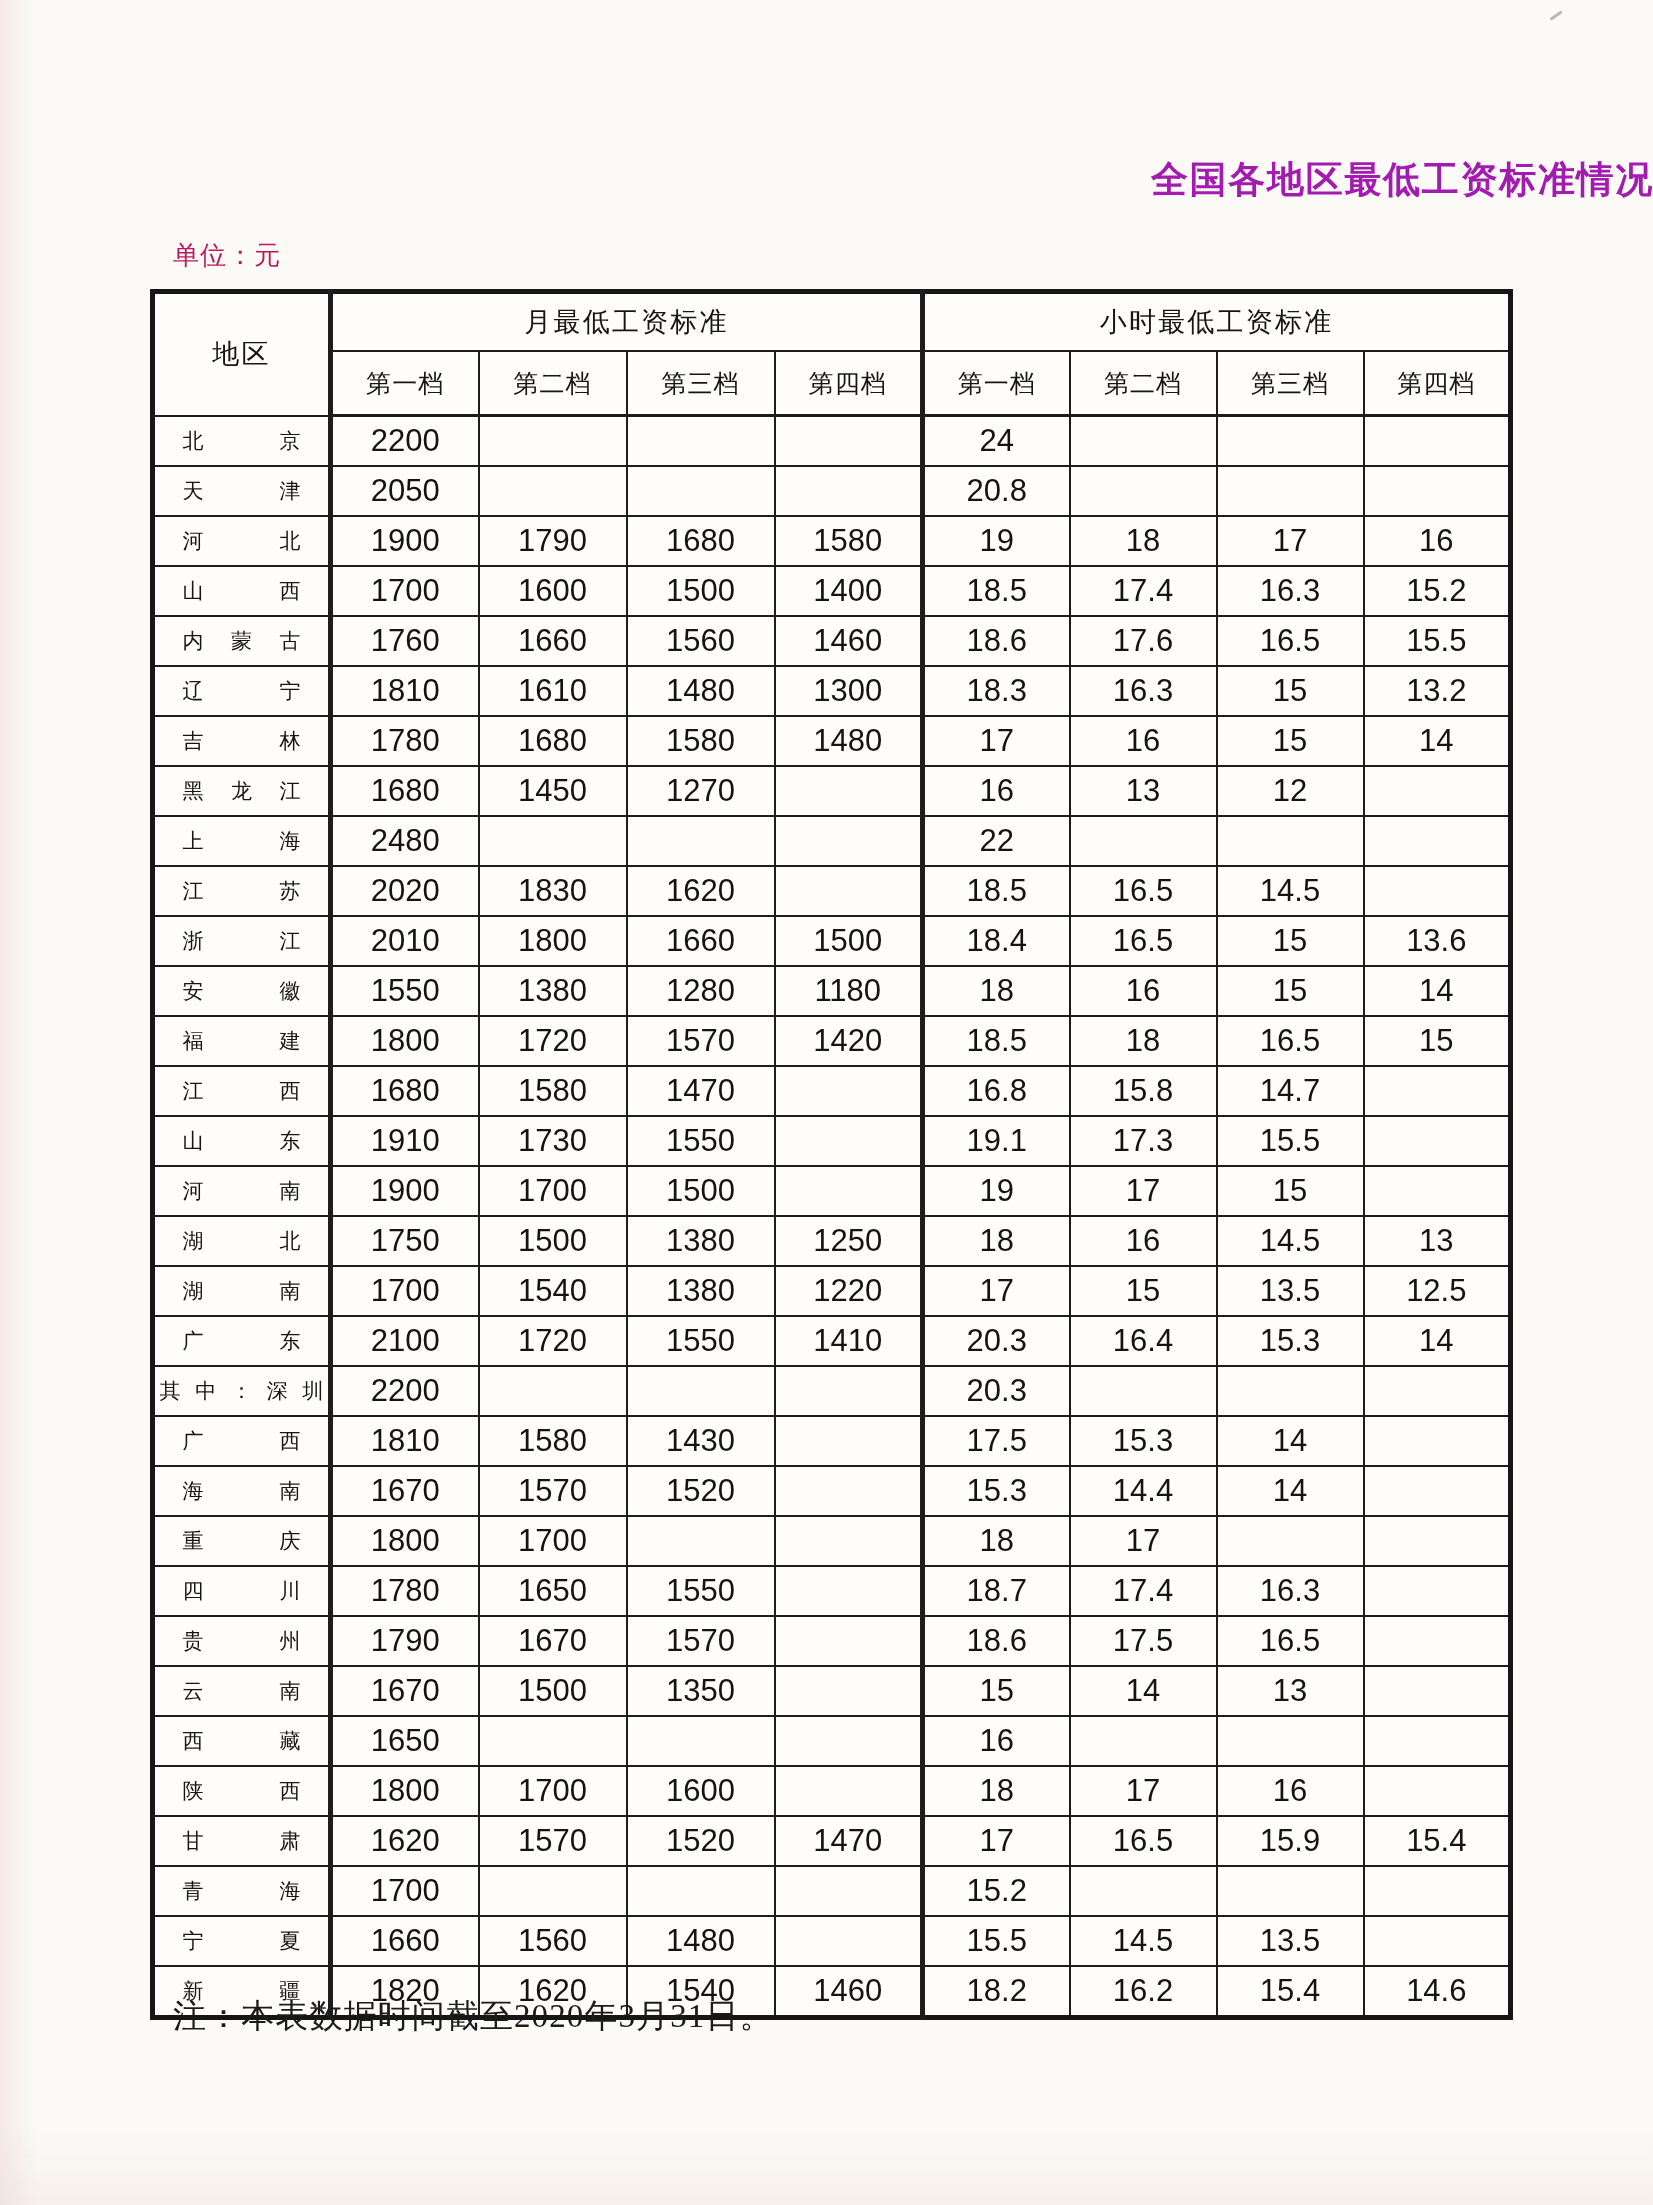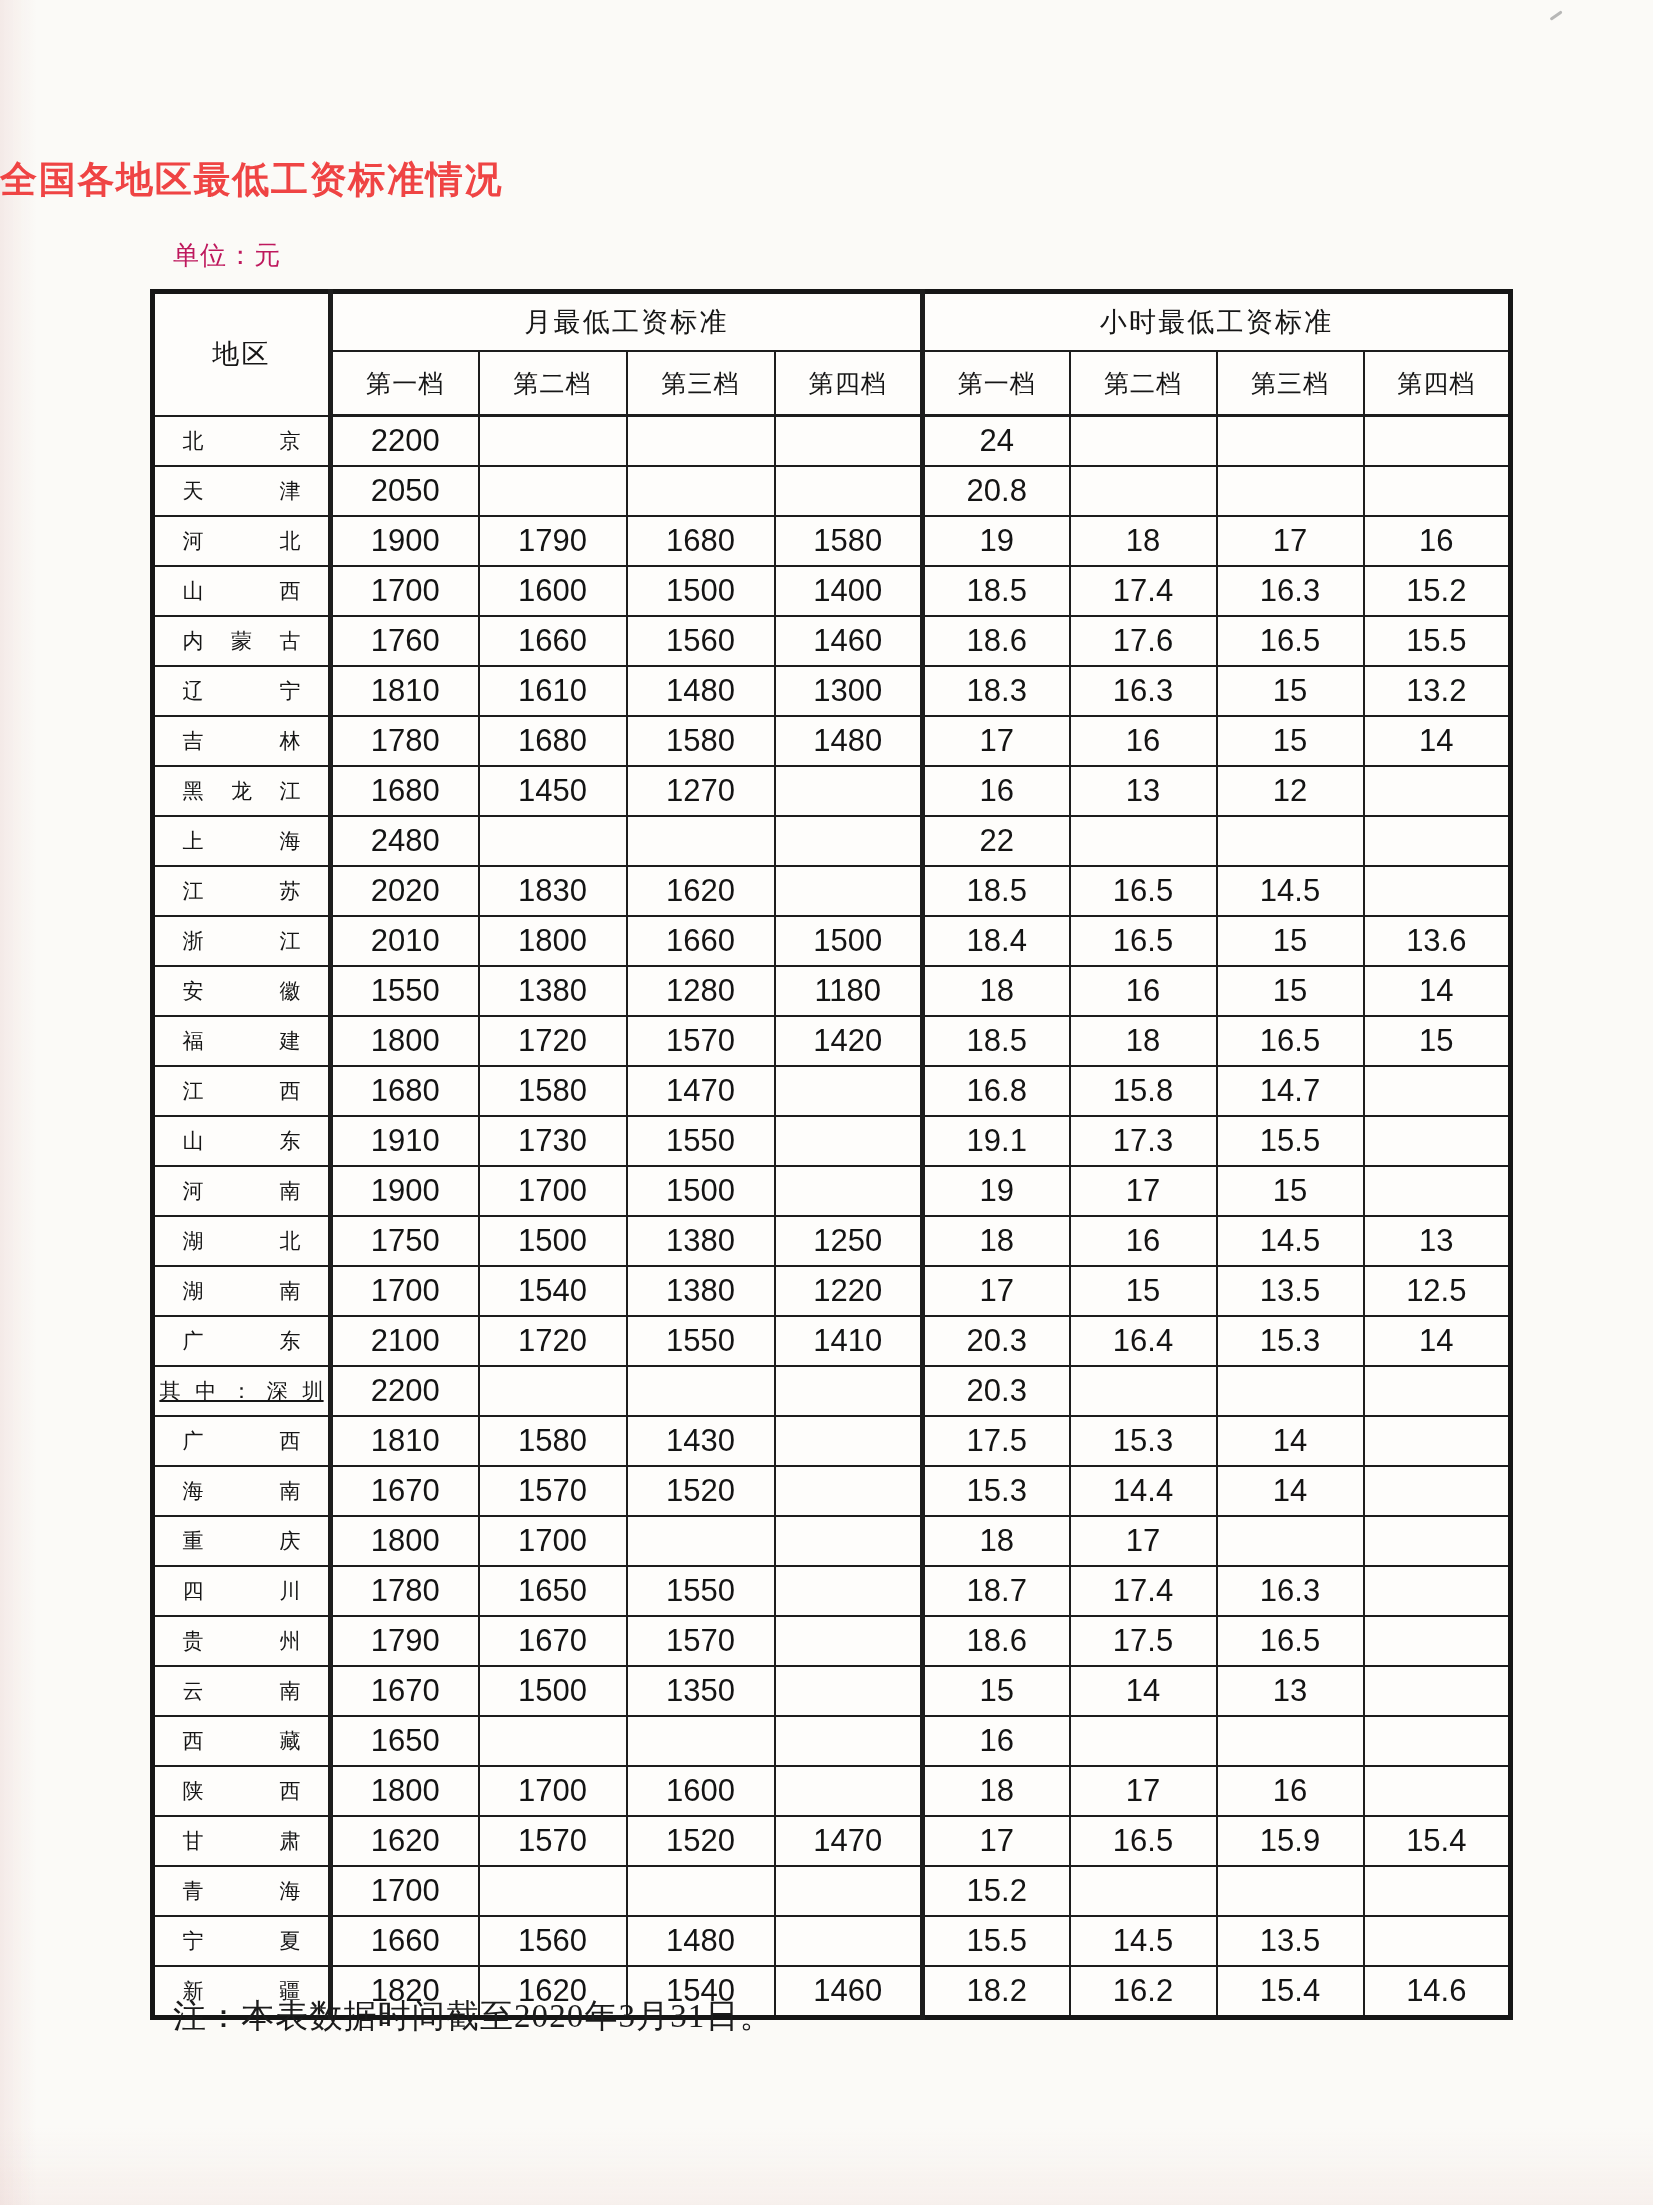--- a/index.html
+++ b/index.html
@@ -9,24 +9,24 @@
       linear-gradient(90deg, rgba(228,198,196,0.30) 0%, rgba(255,255,255,0) 2.2%),
       linear-gradient(0deg, rgba(233,210,205,0.25) 0%, rgba(255,255,255,0) 3.5%),
       #fbfaf7;
     color: #1b1b1b;
     font-family: "Liberation Serif", serif;
   }
   .page { position: relative; width: 1654px; height: 2205px; overflow: hidden; }
 
   .title {
     position: absolute; top: 155px; left: 0; width: 100%;
-    text-align: left;
+    text-align: right;
     font-family: "Liberation Sans", sans-serif;
     font-weight: 700; font-size: 37px; letter-spacing: 1.7px;
-    color: #ef4444;
+    color: #a21caf;
   }
   .unit-label {
     position: absolute; top: 238px; left: 173px;
     font-size: 26px; letter-spacing: 1.1px; color: #be185d;
   }
 
   table.wage-table {
     position: absolute; top: 289px; left: 150px;
     border-collapse: collapse; table-layout: fixed;
     width: 1356px; background: #fefdfb;
@@ -57,21 +57,20 @@
   .region.spread {
     display: inline-block; width: 118px;
     text-align: justify; text-align-last: justify;
     white-space: nowrap;
   }
   .region.full {
     display: inline-block; width: 100%; box-sizing: border-box;
     padding: 0 4.4px;
     text-align: justify; text-align-last: justify;
     white-space: nowrap;
-    text-decoration: underline;
   }
 
   .note {
     position: absolute; top: 1994px; left: 173px;
     font-size: 33px; letter-spacing: 1.1px; color: #1b1b1b;
   }
 
   .scan-mark {
     position: absolute; top: 14.4px; left: 1549px;
     width: 14.4px; height: 2.8px; background: #9a9a9a;

